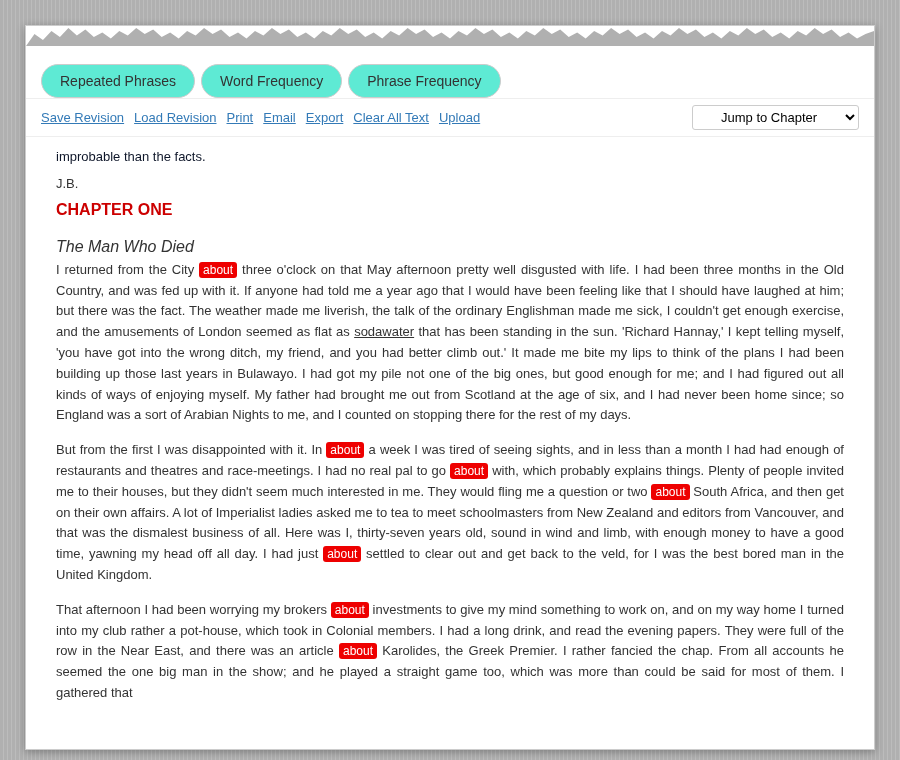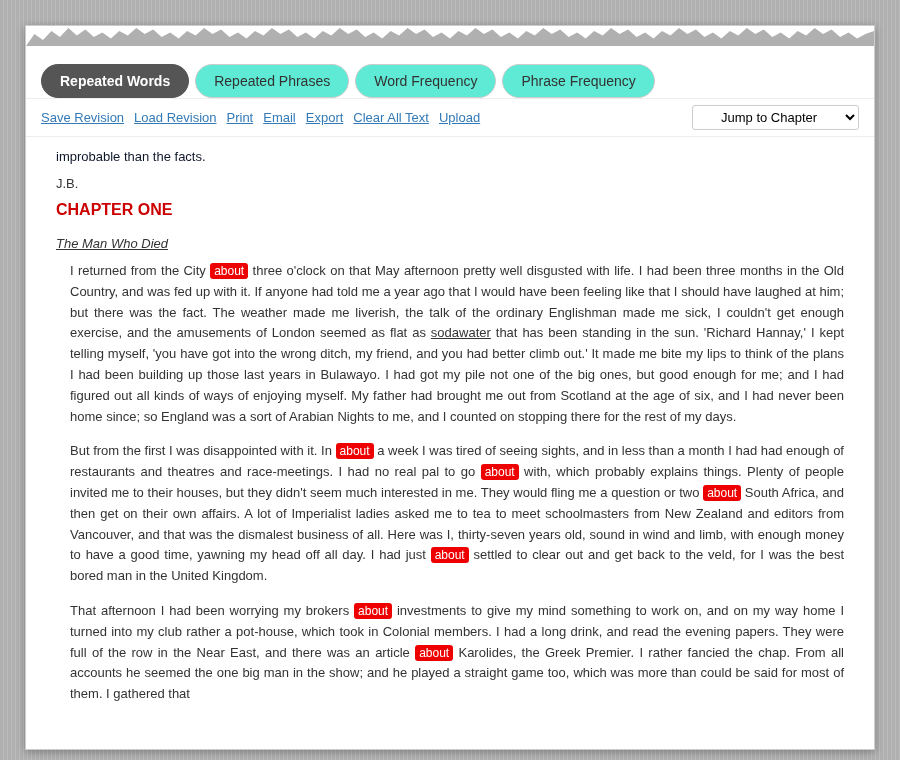--- a/index.html
+++ b/index.html
@@ -146,30 +146,27 @@
     }
 
     .chapter-title {
       font-size: 16px;
       font-weight: bold;
       color: #c00;
       margin-bottom: 12px;
     }
 
     .section-title {
-      font-size: 13px;
+      font-size: 16px;
       font-style: italic;
-      margin-bottom: 6px;
-      text-decoration: underline;
     }
 
     .text-paragraph {
       margin-bottom: 14px;
       text-align: justify;
-      margin-left: 14px;
     }
 
     .highlight-word {
       background-color: #e00;
       color: white;
       padding: 1px 4px;
       border-radius: 3px;
       font-size: 12px;
     }
 
@@ -185,21 +182,20 @@
   </style>
 </head>
 <body>
 
 <div class="page-container">
   <div class="torn-top"></div>
 
   <div class="content-area">
 
     <div class="tabs-row">
-    <button class="tab active">Repeated Words</button>
         <button class="tab">Repeated Phrases</button>
         <button class="tab">Word Frequency</button>
         <button class="tab">Phrase Frequency</button>
       </div>
 
     <div class="toolbar-row">
     <span class="toolbar-link">Save Revision</span>
         <span class="toolbar-link">Load Revision</span>
         <span class="toolbar-link">Print</span>
         <span class="toolbar-link">Email</span>

